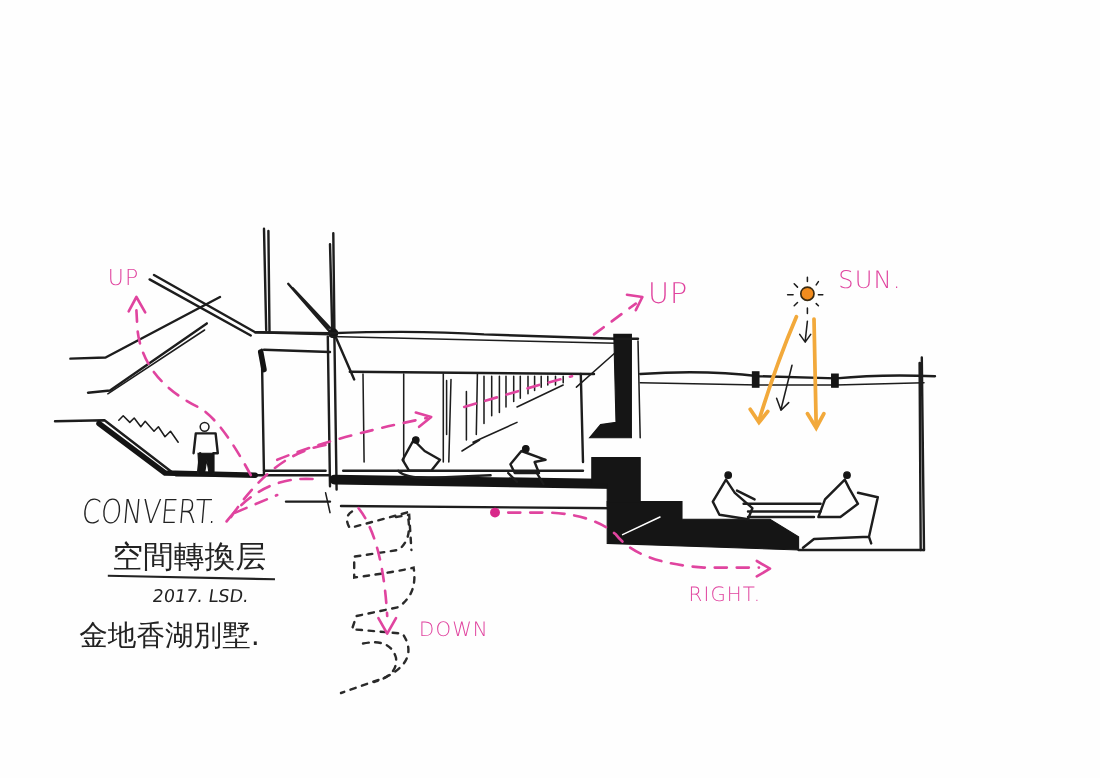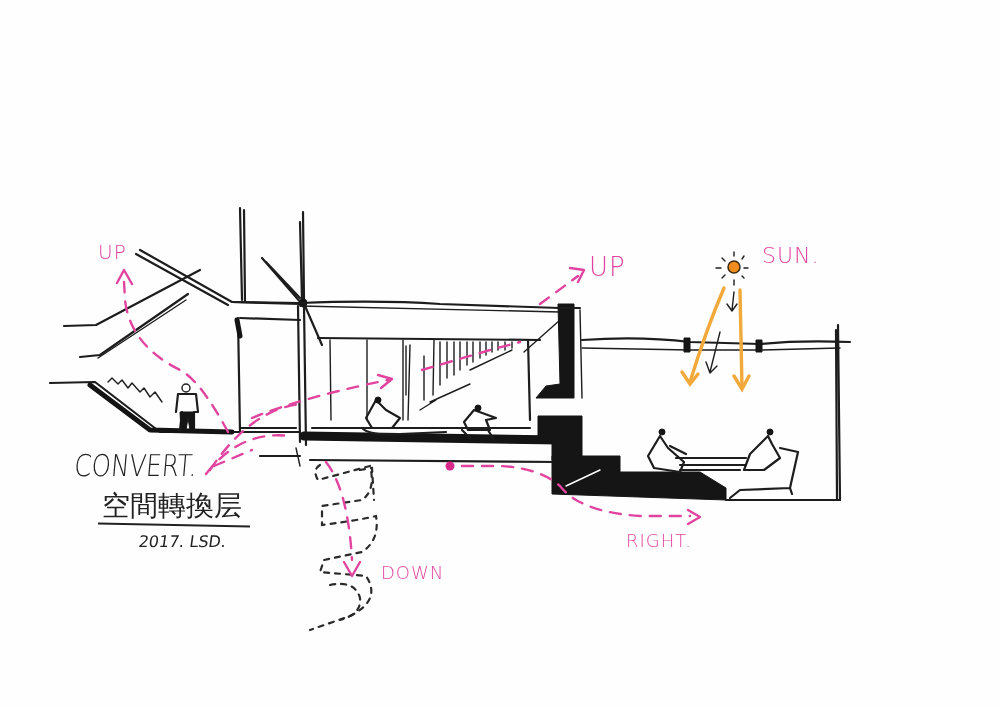--- a/index.html
+++ b/index.html
@@ -184,14 +184,15 @@
   <div class="label pink" style="left:98px; top:240px; font-size:20px;">UP</div>
   <div class="label pink" style="left:589px; top:252px; font-size:26px;">UP</div>
   <div class="label pink" style="left:762px; top:243px; font-size:22px;">SUN.</div>
   <div class="label pink" style="left:381px; top:562px; font-size:18px;text-align:center;">DOWN</div>
   <div class="label pink" style="left:626px; top:530px; font-size:18px;">RIGHT.</div>
 
   <div class="label dark title-en" style="left:76px; top:448px;">CONVERT.</div>
   <div class="label dark title-cn" style="left:102px; top:487px;">空間轉換层</div>
   <div class="underline" style="left:98px; top:524px; width:152px;"></div>
   <div class="label dark date" style="left:140px; top:532px;">2017. LSD.</div>
+  <div class="label dark subtitle-cn" style="left:72px; top:560px;">金地香湖別墅.</div>
 
 </div>
 
 </body></html>

